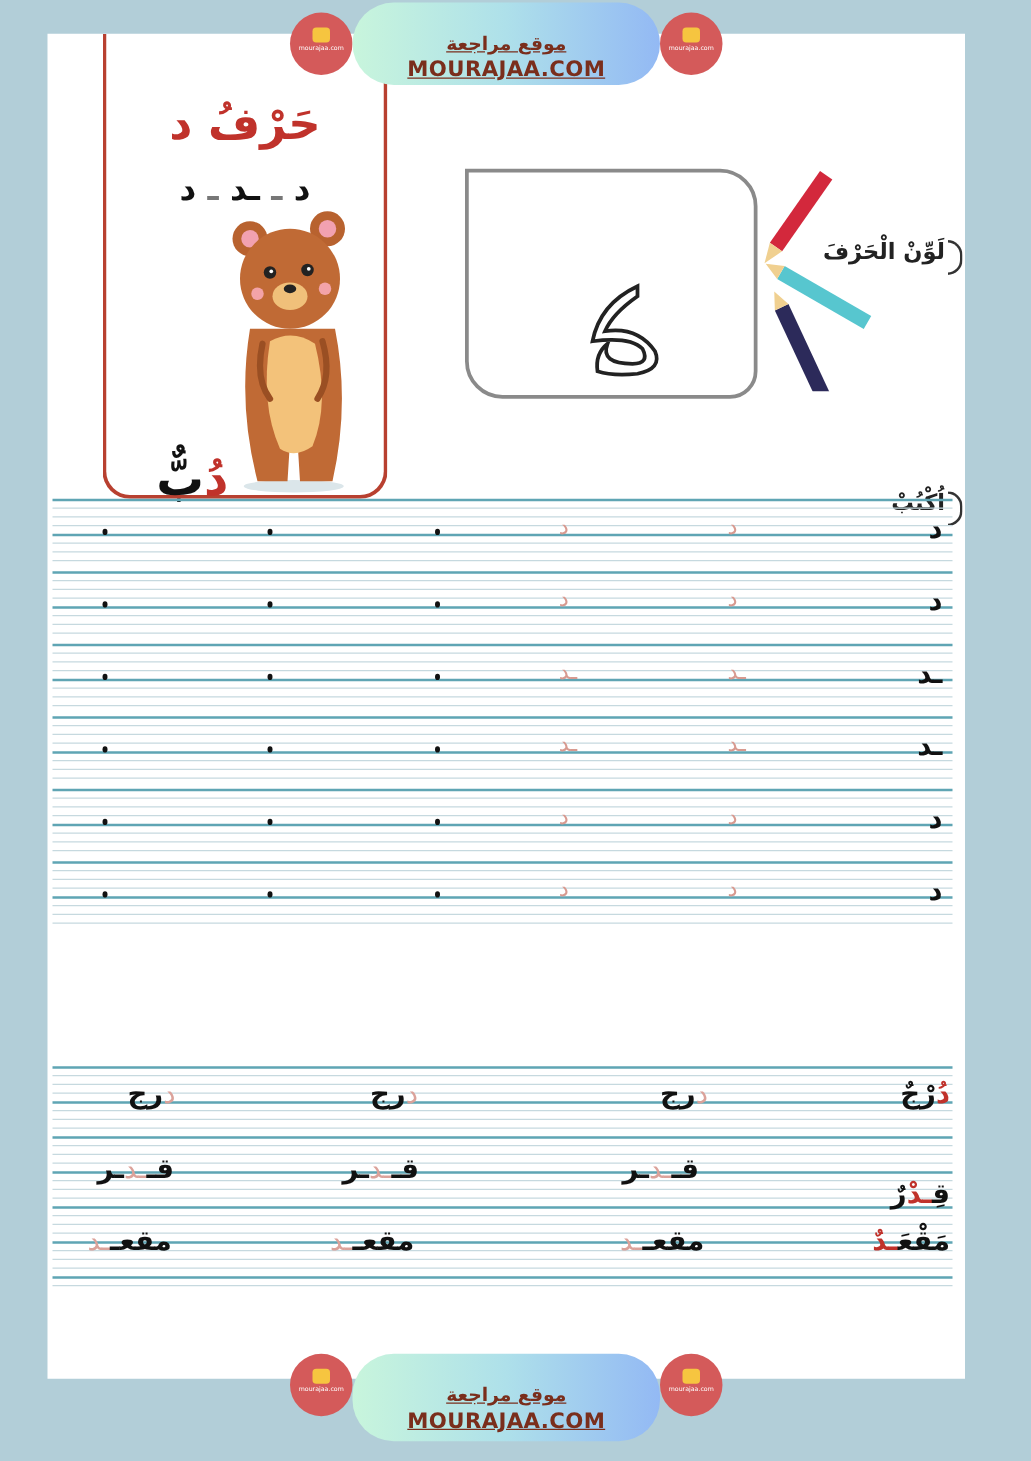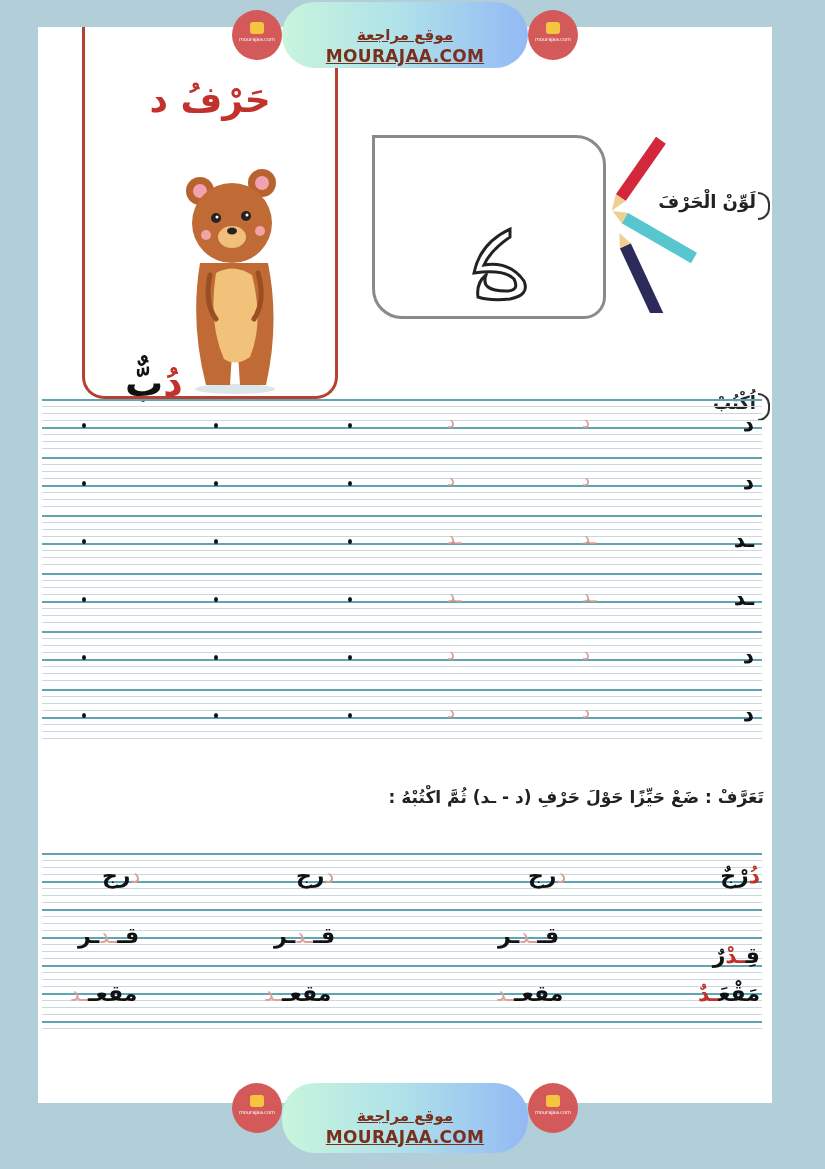--- a/index.html
+++ b/index.html
@@ -31,21 +31,21 @@
     background: #d45a5a; z-index: 5; text-align: center;
   }
   .badge .book {
     display: block; width: 14px; height: 12px; margin: 12px auto 2px;
     background: #f6c540; border-radius: 3px;
   }
   .badge .tiny { display: block; font-size: 5px; color: #fff; line-height: 6px; }
 
   
   .card {
-    position: absolute; left: 44px; top: 0px; width: 256px; height: 372px;
+    position: absolute; left: 44px; top: 0px; width: 228px; height: 372px;
     border: 3px solid #b84030; border-top: none;
     border-radius: 0 0 22px 22px;
     padding-left: 24px;
   }
   .card-title {
     position: absolute; top: 52px; left: 0; width: 100%; text-align: center;
     font-size: 36px; color: #c0322b; font-weight: bold; direction: rtl;
   }
   .card-forms {
     position: absolute; top: 110px; left: 0; width: 100%; text-align: center;
@@ -107,20 +107,27 @@
 </div>
 <div class="badge" style="left:528px;top:10px;">
   <span class="book"></span>
   <span class="tiny">mourajaa.com</span>
 </div>
 
 <div class="sheet">
 
   <div class="card">
     <div class="card-title">حَرْفُ د</div>
+    <div class="card-forms">
+      <span>د</span>
+      <span class="sep">ـ</span>
+      <span>ـد</span>
+      <span class="sep">ـ</span>
+      <span>د</span>
+    </div>
     <svg class="bear" viewBox="0 0 110 232">
       <ellipse cx="55" cy="226" rx="40" ry="5" fill="#dbe6ea"></ellipse>
       <circle cx="20" cy="28" r="14" fill="#b8622f"></circle>
         <circle cx="20" cy="28" r="7" fill="#f2a1b0"></circle>
       <circle cx="82" cy="20" r="14" fill="#b8622f"></circle>
         <circle cx="82" cy="20" r="7" fill="#f2a1b0"></circle>
       <ellipse cx="52" cy="60" rx="40" ry="40" fill="#c06a35"></ellipse>
       <ellipse cx="52" cy="74" rx="14" ry="11" fill="#f0c07a"></ellipse>
       <circle cx="36" cy="55" r="5" fill="#222"></circle>
         <circle cx="66" cy="53" r="5" fill="#222"></circle>
@@ -243,21 +250,20 @@
         <div class="hline" style="top: 339px;"></div>
         <div class="row-letter" style="top: 302px;">د</div>
         <div class="trace" style="left: 540px; top: 302px;">د</div>
         <div class="trace" style="left: 405px; top: 302px;">د</div>
         <div class="dot" style="left: 306px; top: 314px;"></div>
         <div class="dot" style="left: 172px; top: 314px;"></div>
         <div class="dot" style="left: 40px; top: 314px;"></div>
       </div>
   </div>
 
-  <div class="instruction">تَعَرَّفْ : ضَعْ حَيِّزًا حَوْلَ حَرْفِ (د - ـد) ثُمَّ اكْتُبْهُ :</div>
 
   <div class="lines-block" style="top:826px;height:180px;">
     <div id="wordLines">
         <div class="hline strong" style="top: 0px;"></div>
         <div class="hline" style="top: 7px;"></div>
         <div class="hline" style="top: 14px;"></div>
         <div class="hline" style="top: 21px;"></div>
         <div class="hline strong" style="top: 28px;"></div>
         <div class="hline" style="top: 35px;"></div>
         <div class="hline" style="top: 42px;"></div>

